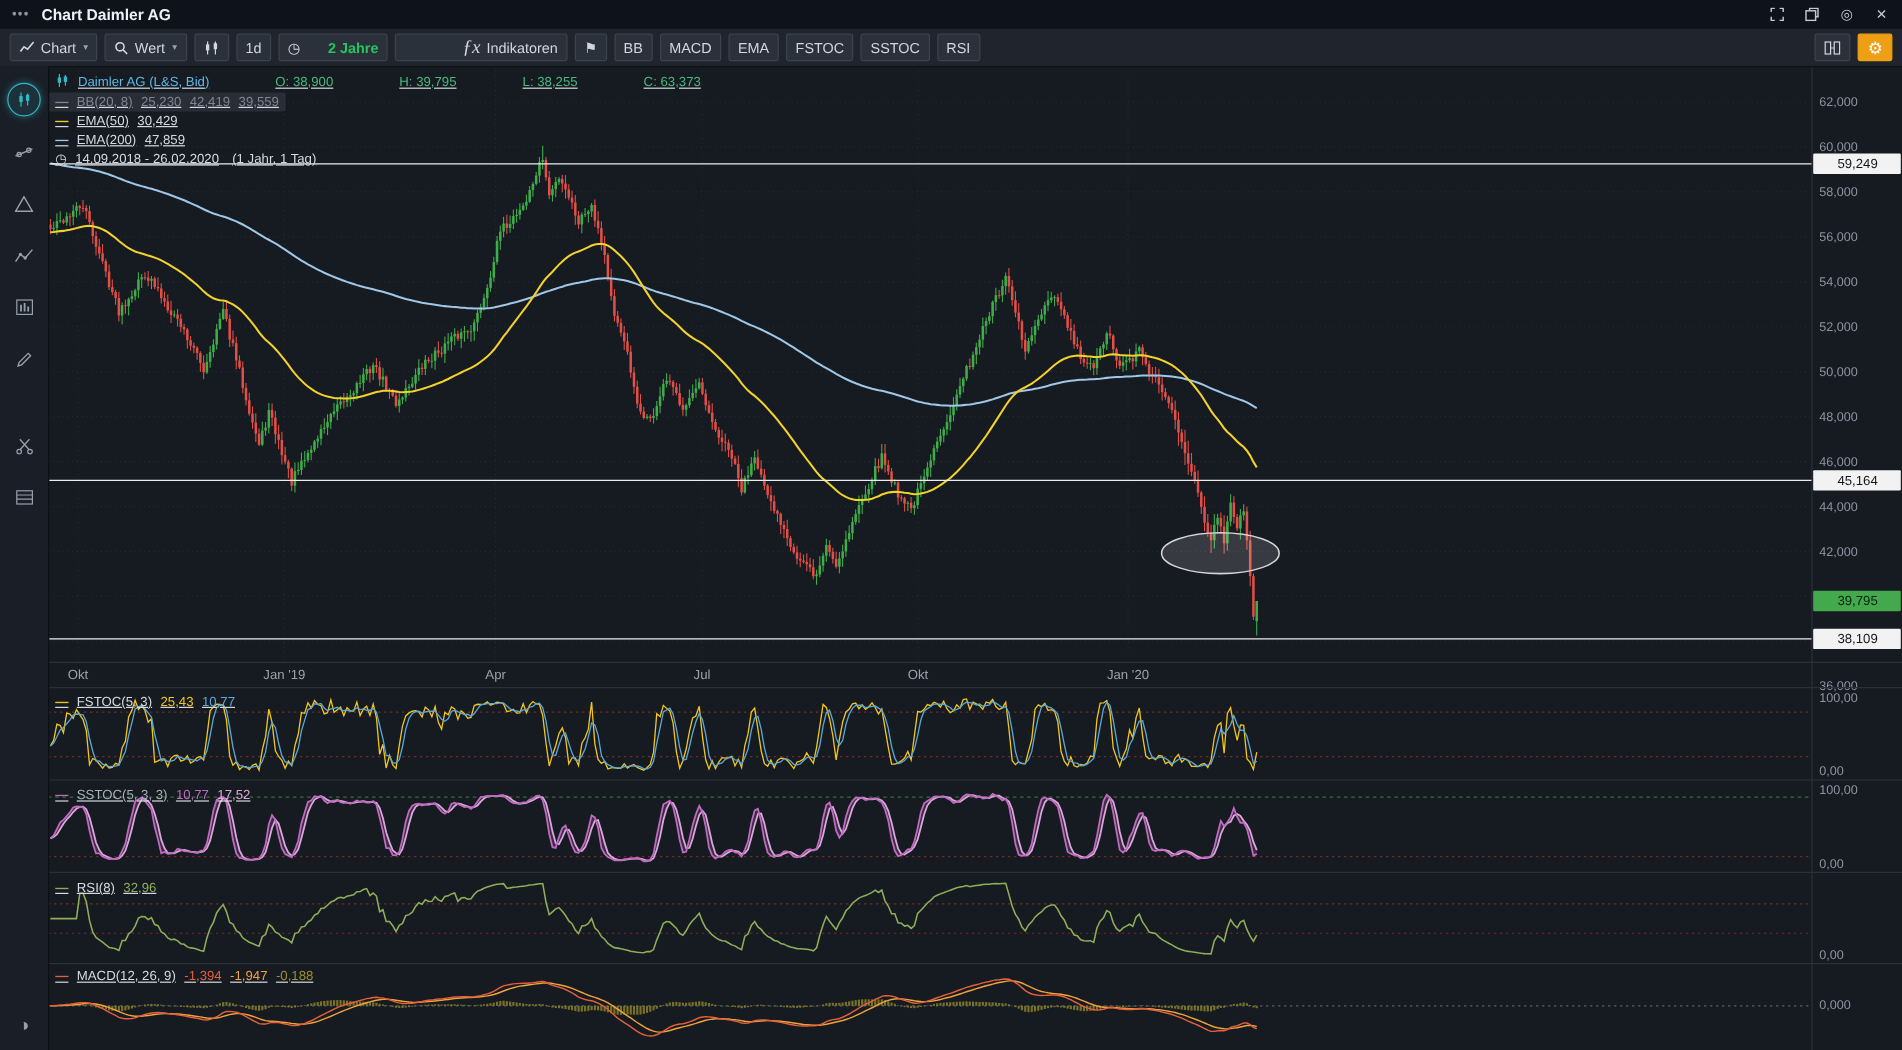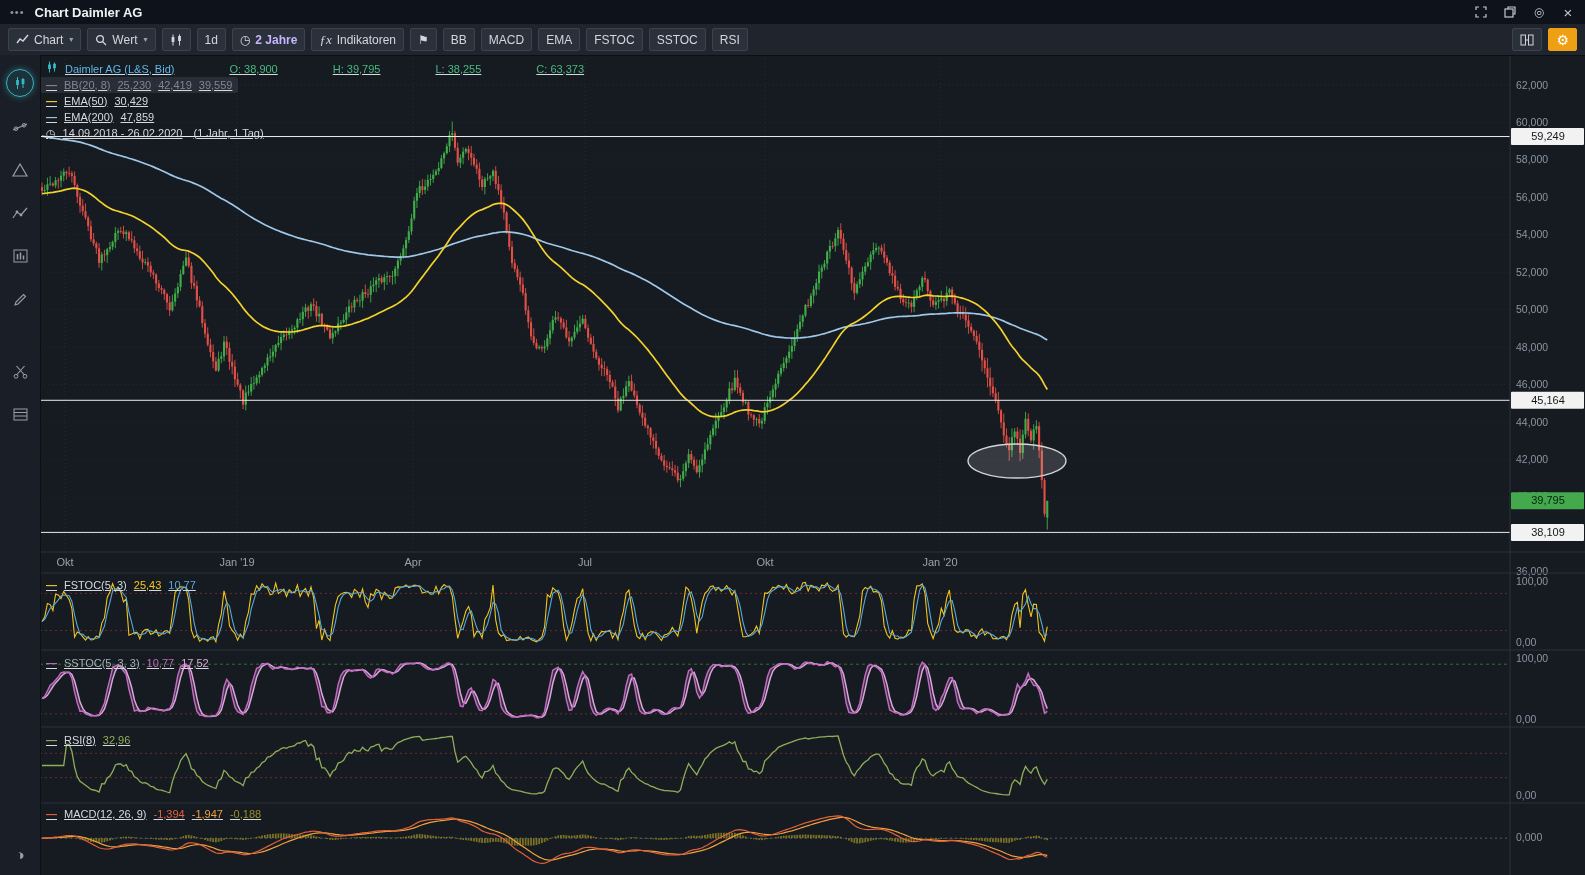--- a/index.html
+++ b/index.html
@@ -14,21 +14,21 @@
   .win-icons .wi{display:flex;align-items:center;justify-content:center;width:14px;height:14px;font-size:12px;cursor:pointer;}
   .win-icons .wi.close{font-size:15px;}
 
   
   .toolbar{position:absolute;top:24px;left:0;right:0;height:31px;background:#20252d;border-bottom:1px solid #0c0f14;display:flex;align-items:center;padding:0 8px;z-index:6;}
   .tb-group{display:flex;align-items:center;gap:6px;}
   .tb-sp{flex:1;}
   .tb-btn{display:flex;align-items:center;gap:5px;background:#2b313b;border:1px solid #3b434f;border-radius:2px;color:#d2d7dd;font-size:12px;height:21px;padding:0 7px;cursor:pointer;white-space:nowrap;}
   .tb-btn .caret{font-size:8px;color:#98a2ae;margin-left:1px;}
   .tb-btn .glyph{font-size:12px;line-height:1;}
-  .tb-btn .fx{font-style:italic;font-family:"Liberation Serif","DejaVu Serif",serif;font-size:13px;}
+  .tb-btn .fx{font-style:italic;font-family:"Liberation Serif","DejaVu Serif",serif;font-size:16px;margin-left:48px;}
   .tb-btn.accent{background:#ef9f13;border-color:#ef9f13;color:#fff;}
   .tb-btn.accent .glyph{font-size:14px;}
   .tb-btn .ic{display:flex;align-items:center;}
 
   
   .sidebar{position:absolute;top:55px;left:0;bottom:0;width:40px;background:#1a1f27;border-right:1px solid #0c0f14;display:flex;flex-direction:column;align-items:center;padding-top:14px;gap:17px;z-index:6;}
   .sb-icon{width:26px;height:26px;display:flex;align-items:center;justify-content:center;color:#96a0ac;cursor:pointer;}
   .sb-icon.active{border:1.5px solid #35b8c6;border-radius:50%;background:rgba(53,184,198,.12);box-shadow:0 0 6px rgba(53,184,198,.5);}
   .sb-gap{height:12px;}
   .sb-bottom{margin-top:auto;margin-bottom:12px;color:#96a0ac;font-size:15px;cursor:pointer;}
@@ -98,21 +98,21 @@
               <line x1="9.5" y1="0.5" x2="9.5" y2="11.5" stroke="#d2d7dd"></line>
               <rect x="8.1" y="2" width="2.8" height="5" fill="#d2d7dd"></rect>
             </svg>
           </span>
         </div>
         <div class="tb-btn">
           <span>1d</span>
         </div>
         <div class="tb-btn">
           <span class="glyph">◷</span>
-          <span style="color: #c4b5fd; font-weight: bold;">2 Jahre</span>
+          <span style="color: #22c55e; font-weight: bold; margin-left: 18px;">2 Jahre</span>
         </div>
         <div class="tb-btn">
           <span class="glyph fx">ƒx</span>
           <span>Indikatoren</span>
         </div>
         <div class="tb-btn">
           <span class="glyph">⚑</span>
         </div>
         <div class="tb-btn">
           <span>BB</span>

